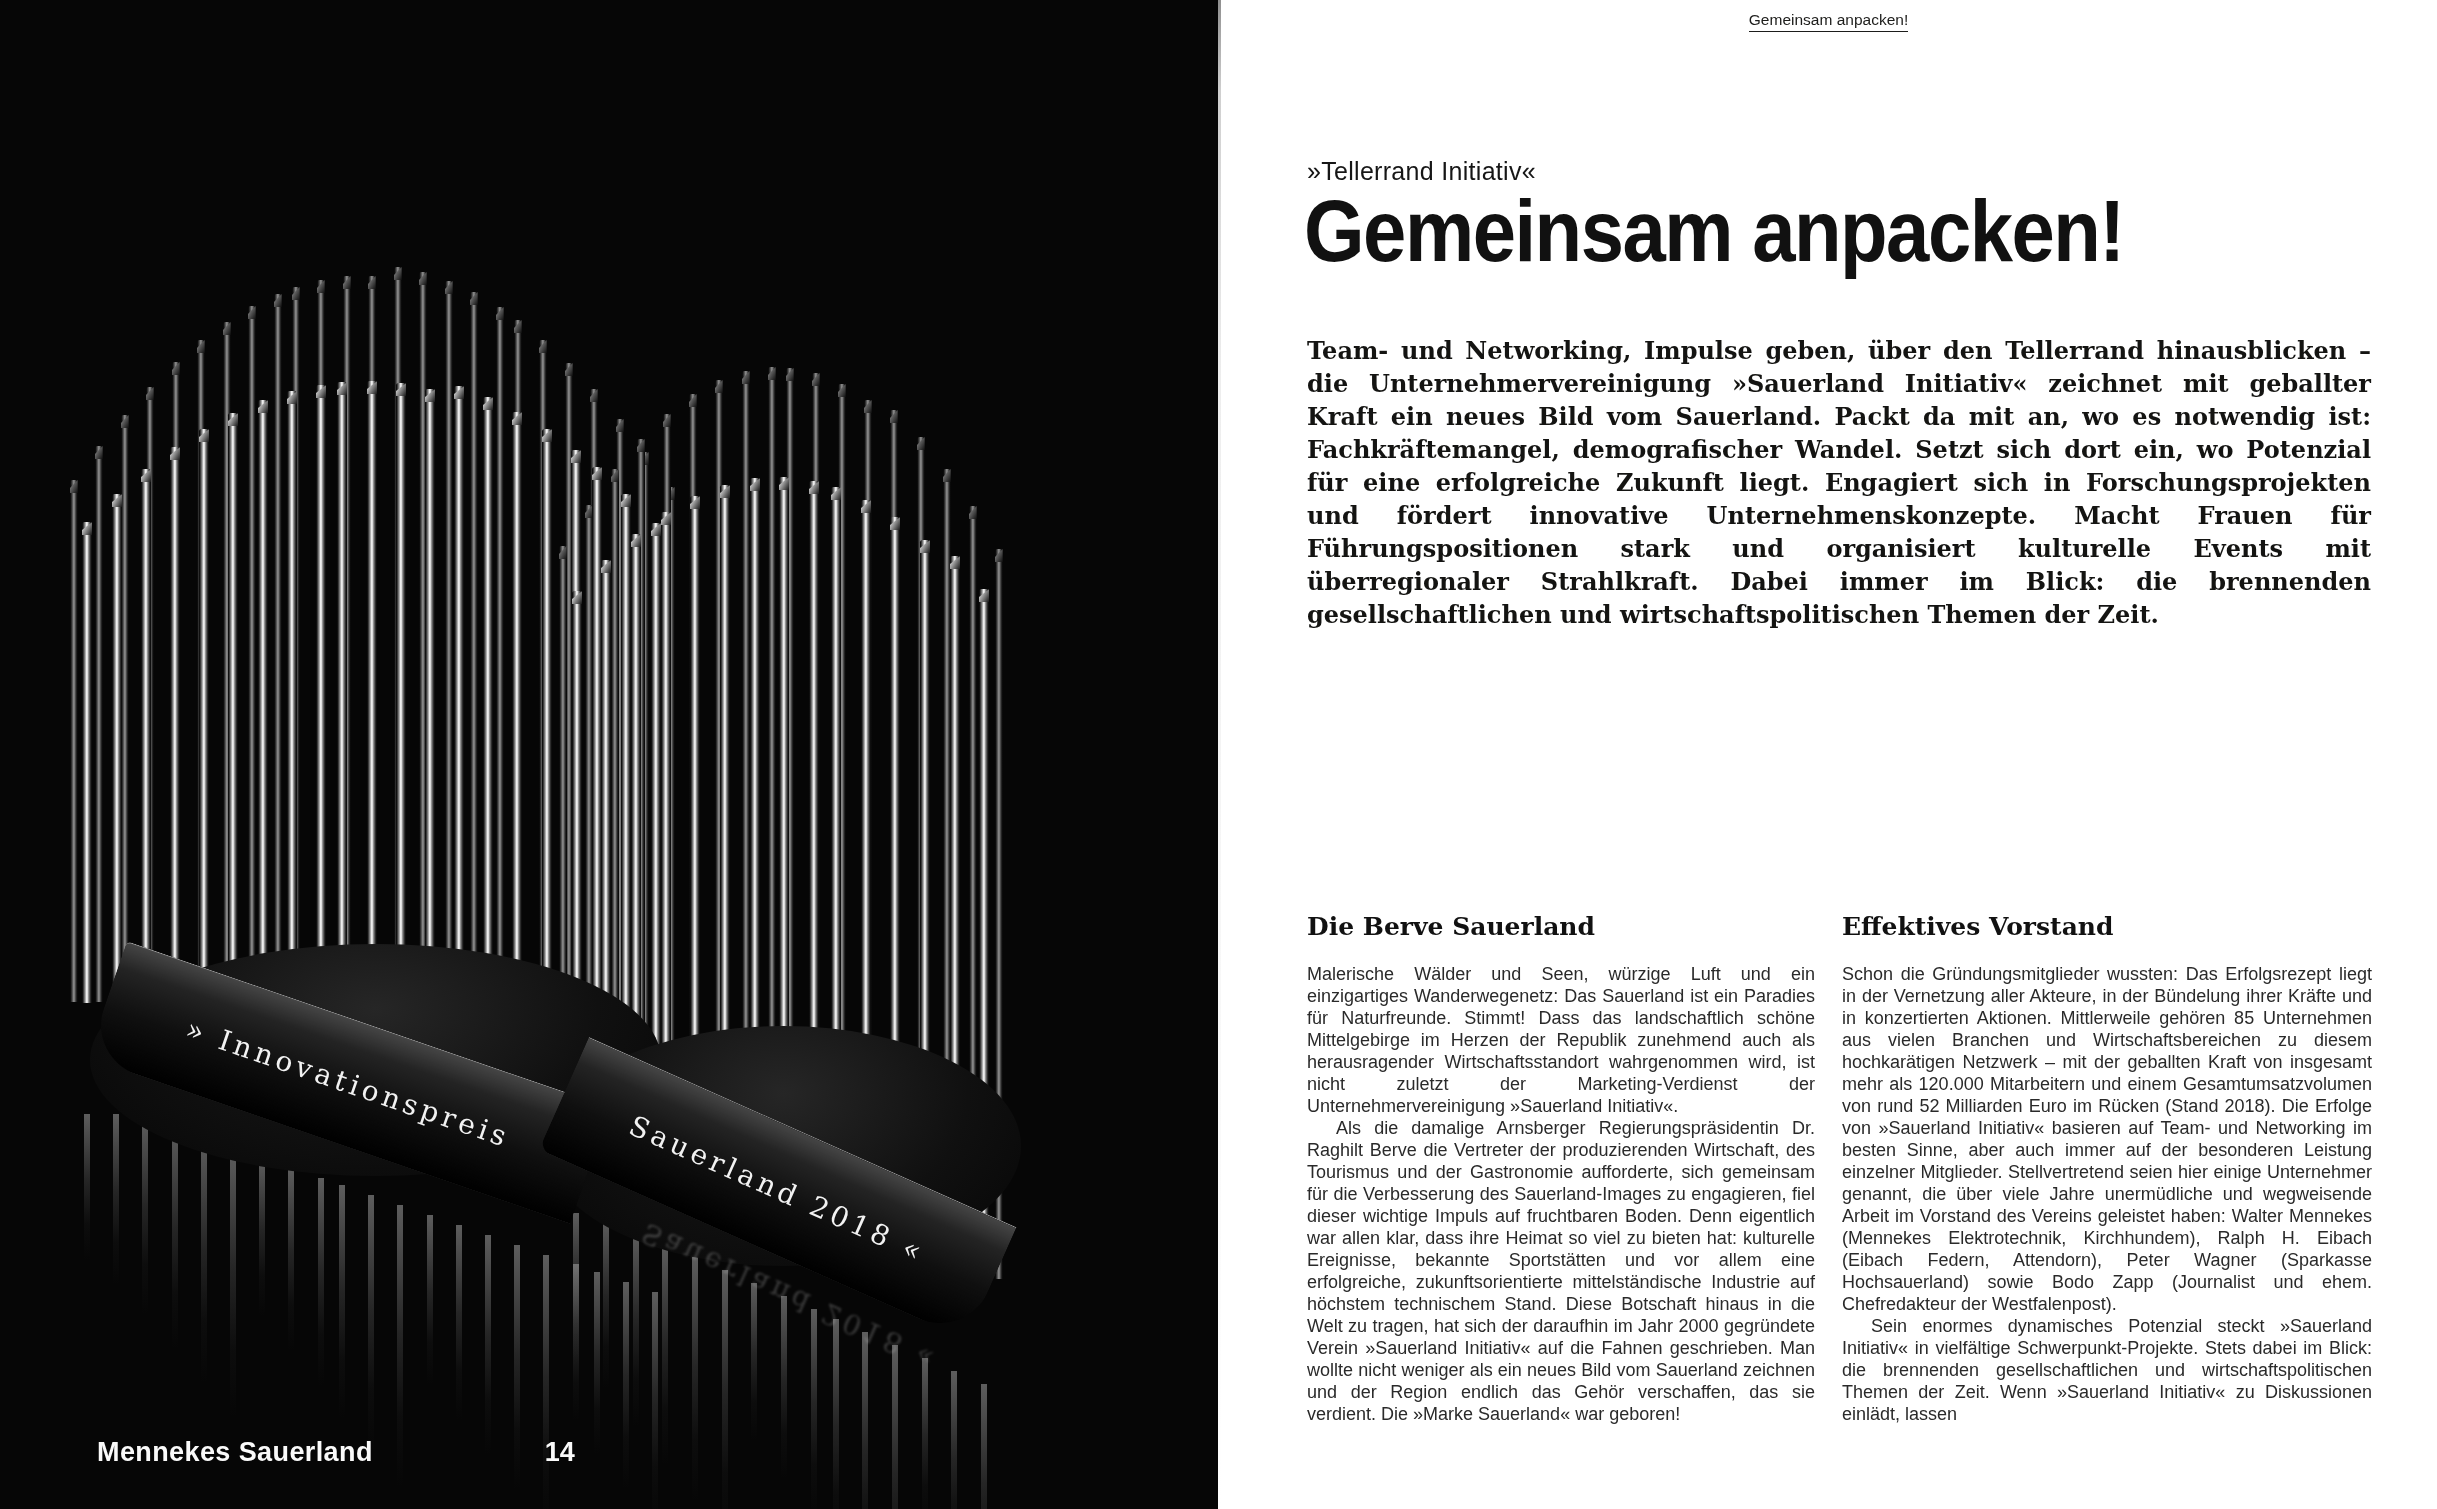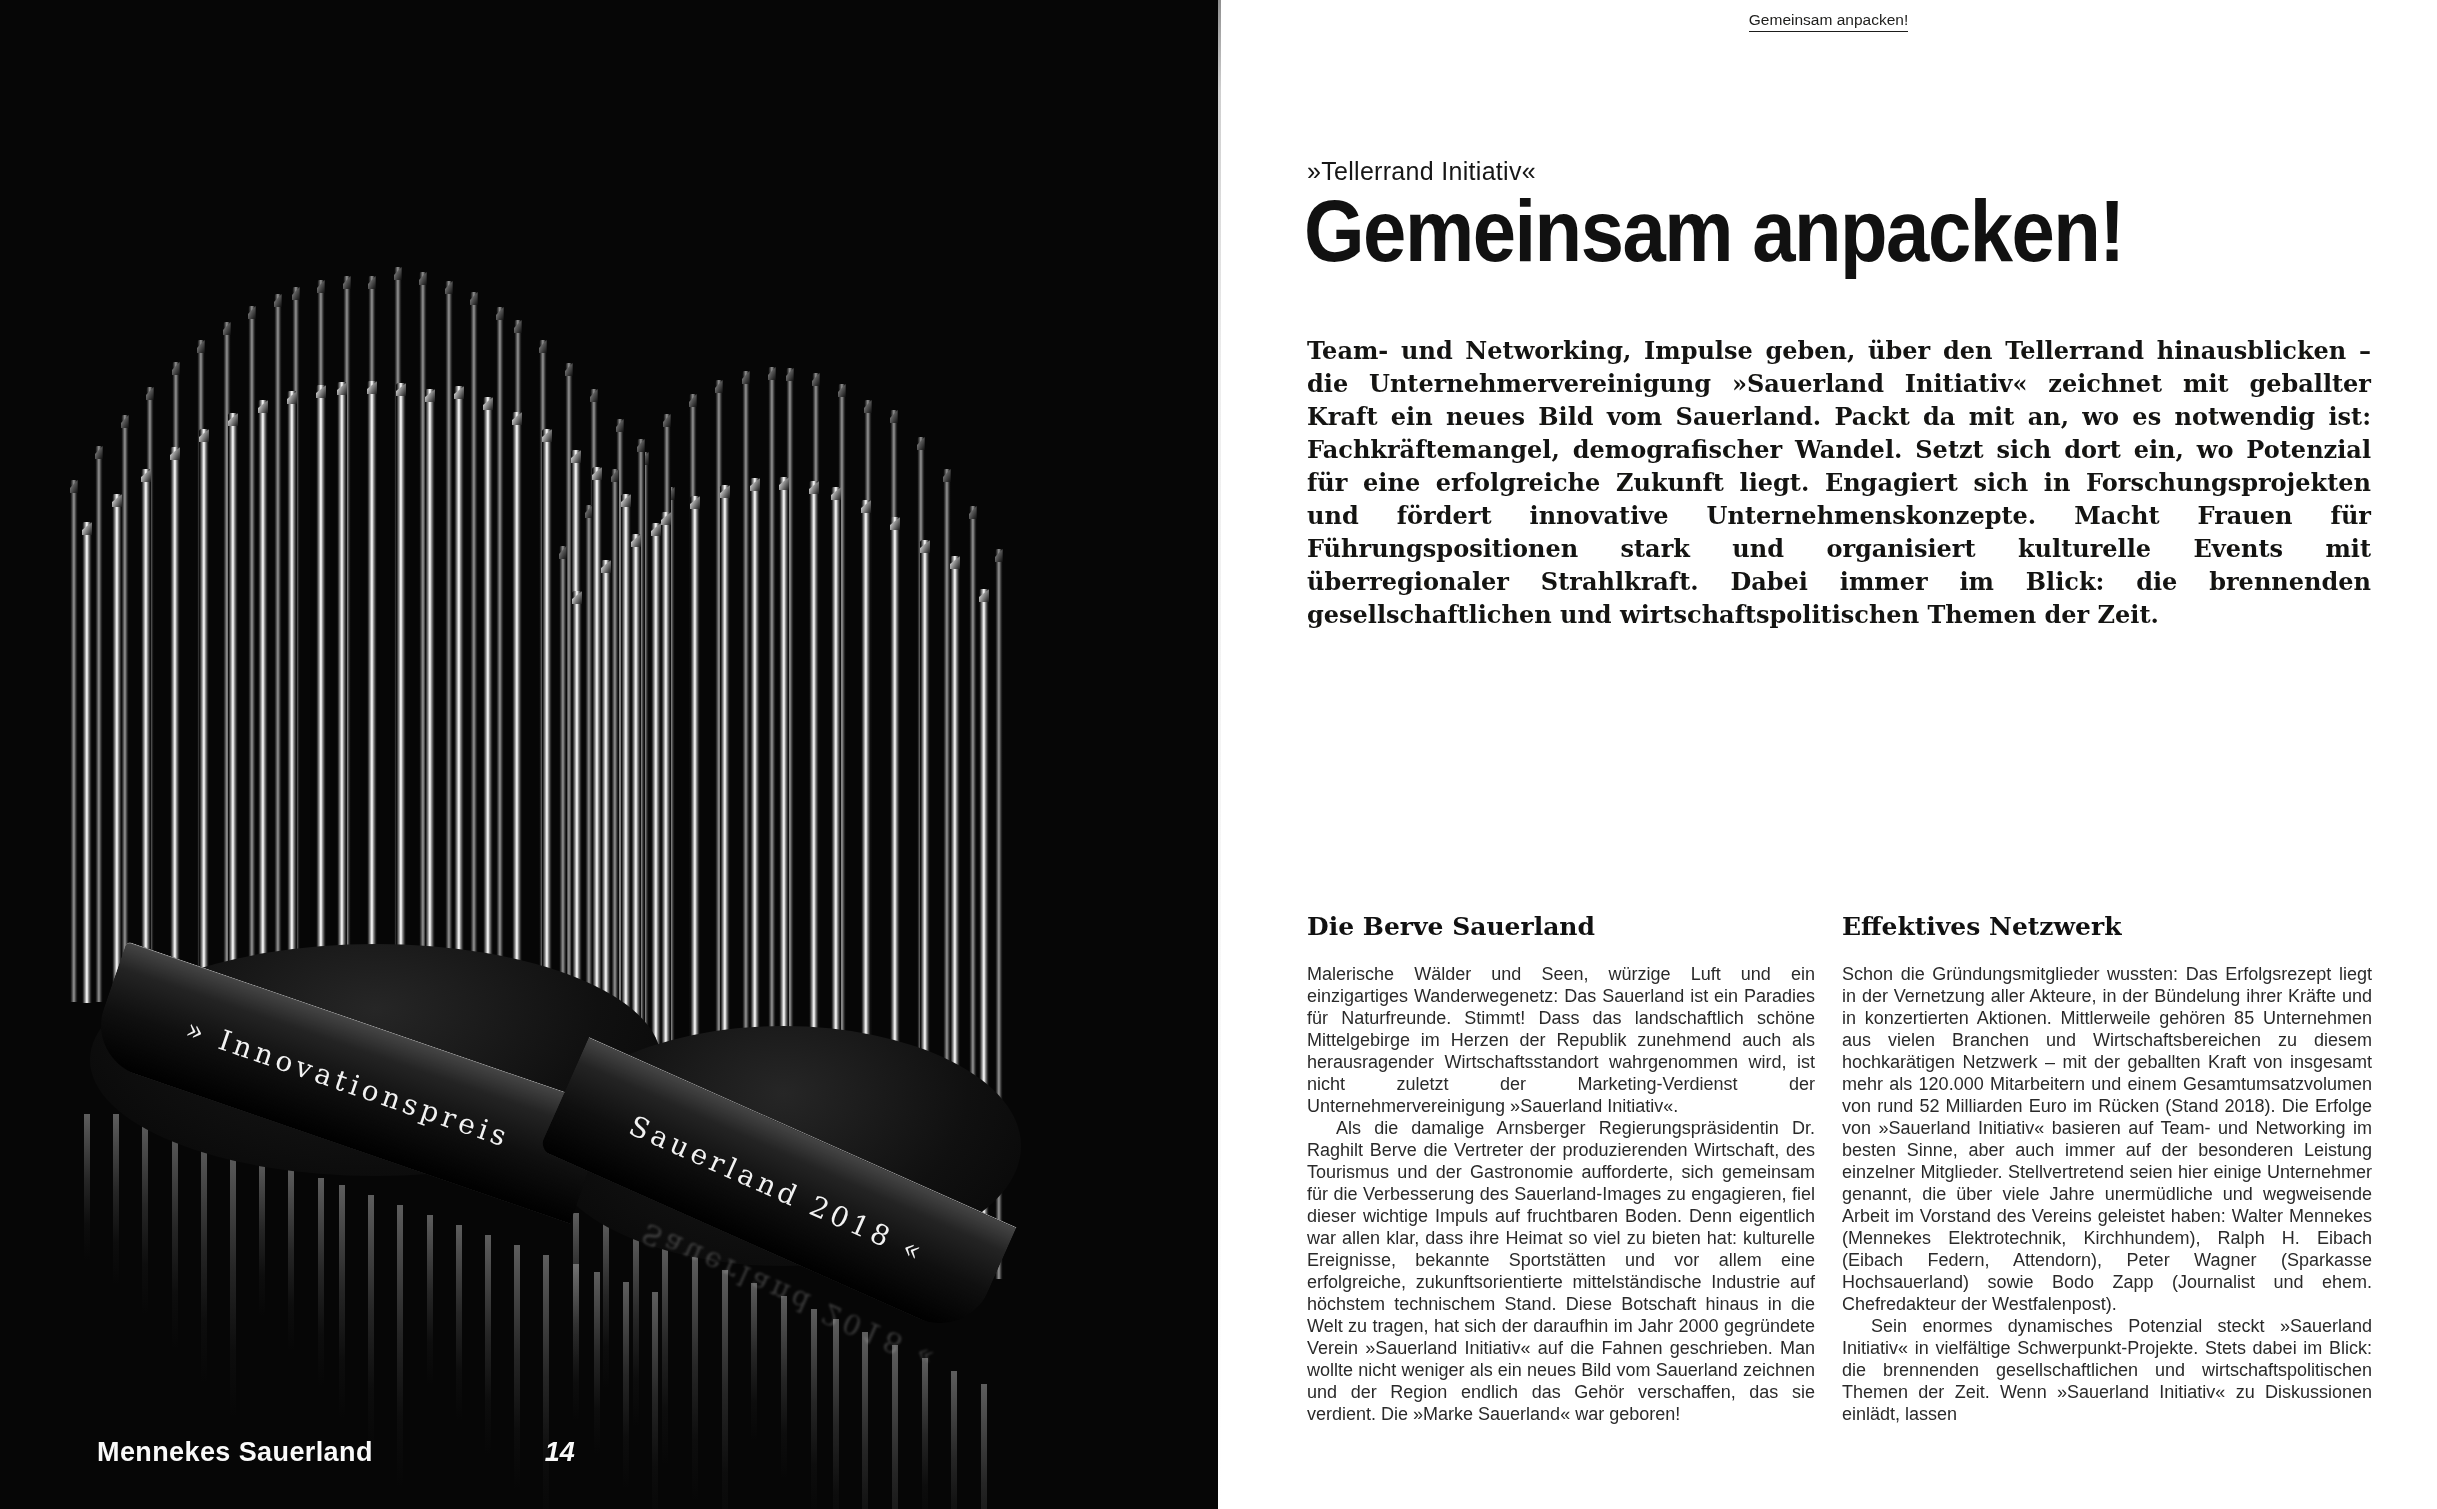--- a/index.html
+++ b/index.html
@@ -35,21 +35,21 @@
   .band-right{left:589px;top:1037px;width:468px;transform:rotate(24deg);border-radius:0 0 52px 12px;}
 
   .band-mirror{position:absolute;z-index:2;color:#c7c7c7;font-family:"DejaVu Serif",serif;
         font-size:28px;letter-spacing:4.3px;white-space:nowrap;opacity:.26;filter:blur(1px);
         transform-origin:left top;}
   .mirror-left{left:187px;top:1083px;transform:rotate(19deg) scaleY(-1);}
   .mirror-right{left:637px;top:1246px;transform:rotate(24deg) scaleY(-1);}
 
   .footer{position:absolute;left:97px;top:1437px;z-index:6;display:flex;align-items:baseline;}
   .footer-title{font-size:27px;font-weight:bold;color:#fafafa;letter-spacing:0.4px;}
-  .footer-page{font-size:27px;font-weight:bold;color:#fafafa;margin-left:172px;font-style:italic;}
+  .footer-page{font-size:27px;font-weight:bold;color:#fafafa;margin-left:172px;}
 
   
   .text-page{position:absolute;left:1219px;top:0;width:1219px;height:1509px;background:#ffffff;}
   .running-header{position:absolute;left:0;top:11px;width:100%;text-align:center;font-size:15.5px;}
   .running-header span{border-bottom:1.7px solid #1d1d1b;padding-bottom:2.6px;}
 
   .kicker{position:absolute;left:88px;top:157px;font-size:25px;letter-spacing:0.3px;color:#161616;}
   .headline{position:absolute;left:85px;top:180px;font-size:88px;font-weight:bold;letter-spacing:-1.7px;
             white-space:nowrap;transform:scaleX(.885);transform-origin:left top;color:#111;}
 
@@ -214,19 +214,19 @@
     <div class="headline">Gemeinsam anpacken!</div>
     <div class="intro">Team- und Networking, Impulse geben, über den Tellerrand hinausblicken – die Unternehmervereinigung »Sauerland Initiativ« zeichnet mit geballter Kraft ein neues Bild vom Sauerland. Packt da mit an, wo es notwendig ist: Fachkräftemangel, demografischer Wandel. Setzt sich dort ein, wo Potenzial für eine erfolgreiche Zukunft liegt. Engagiert sich in Forschungsprojekten und fördert innovative Unternehmenskonzepte. Macht Frauen für Führungspositionen stark und organisiert kulturelle Events mit überregionaler Strahlkraft. Dabei immer im Blick: die brennenden gesellschaftlichen und wirtschaftspolitischen Themen der Zeit.</div>
 
     <div class="col col-left">
       <h3>Die Berve Sauerland</h3>
       <p>Malerische Wälder und Seen, würzige Luft und ein einzigartiges Wanderwegenetz: Das Sauerland ist ein Paradies für Naturfreunde. Stimmt! Dass das landschaftlich schöne Mittelgebirge im Herzen der Republik zunehmend auch als herausragender Wirtschaftsstandort wahrgenommen wird, ist nicht zuletzt der Marketing-Verdienst der Unternehmervereinigung »Sauerland Initiativ«.</p>
       <p>Als die damalige Arnsberger Regierungspräsidentin Dr. Raghilt Berve die Vertreter der produzierenden Wirtschaft, des Tourismus und der Gastronomie aufforderte, sich gemeinsam für die Verbesserung des Sauerland-Images zu engagieren, fiel dieser wichtige Impuls auf fruchtbaren Boden. Denn eigentlich war allen klar, dass ihre Heimat so viel zu bieten hat: kulturelle Ereignisse, bekannte Sportstätten und vor allem eine erfolgreiche, zukunftsorientierte mittelständische Industrie auf höchstem technischem Stand. Diese Botschaft hinaus in die Welt zu tragen, hat sich der daraufhin im Jahr 2000 gegründete Verein »Sauerland Initiativ« auf die Fahnen geschrieben. Man wollte nicht weniger als ein neues Bild vom Sauerland zeichnen und der Region endlich das Gehör verschaffen, das sie verdient. Die »Marke Sauerland« war geboren!</p>
     </div>
 
     <div class="col col-right">
-      <h3>Effektives Netzwerk</h3>
+      <h3>Effektives Vorstand</h3>
       <p>Schon die Gründungsmitglieder wussten: Das Erfolgsrezept liegt in der Vernetzung aller Akteure, in der Bündelung ihrer Kräfte und in konzertierten Aktionen. Mittlerweile gehören 85 Unternehmen aus vielen Branchen und Wirtschaftsbereichen zu diesem hochkarätigen Netzwerk – mit der geballten Kraft von insgesamt mehr als 120.000 Mitarbeitern und einem Gesamtumsatzvolumen von rund 52 Milliarden Euro im Rücken (Stand 2018). Die Erfolge von »Sauerland Initiativ« basieren auf Team- und Networking im besten Sinne, aber auch immer auf der besonderen Leistung einzelner Mitglieder. Stellvertretend seien hier einige Unternehmer genannt, die über viele Jahre unermüdliche und wegweisende Arbeit im Vorstand des Vereins geleistet haben: Walter Mennekes (Mennekes Elektrotechnik, Kirchhundem), Ralph H. Eibach (Eibach Federn, Attendorn), Peter Wagner (Sparkasse Hochsauerland) sowie Bodo Zapp (Journalist und ehem. Chefredakteur der Westfalenpost).</p>
       <p>Sein enormes dynamisches Potenzial steckt »Sauerland Initiativ« in vielfältige Schwerpunkt-Projekte. Stets dabei im Blick: die brennenden gesellschaftlichen und wirtschaftspolitischen Themen der Zeit. Wenn »Sauerland Initiativ« zu Diskussionen einlädt, lassen</p>
     </div>
   </div>
 </div>
 
 
 </body></html>

